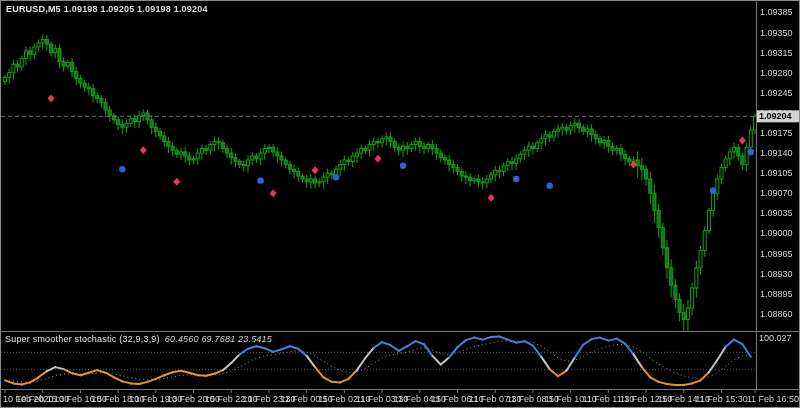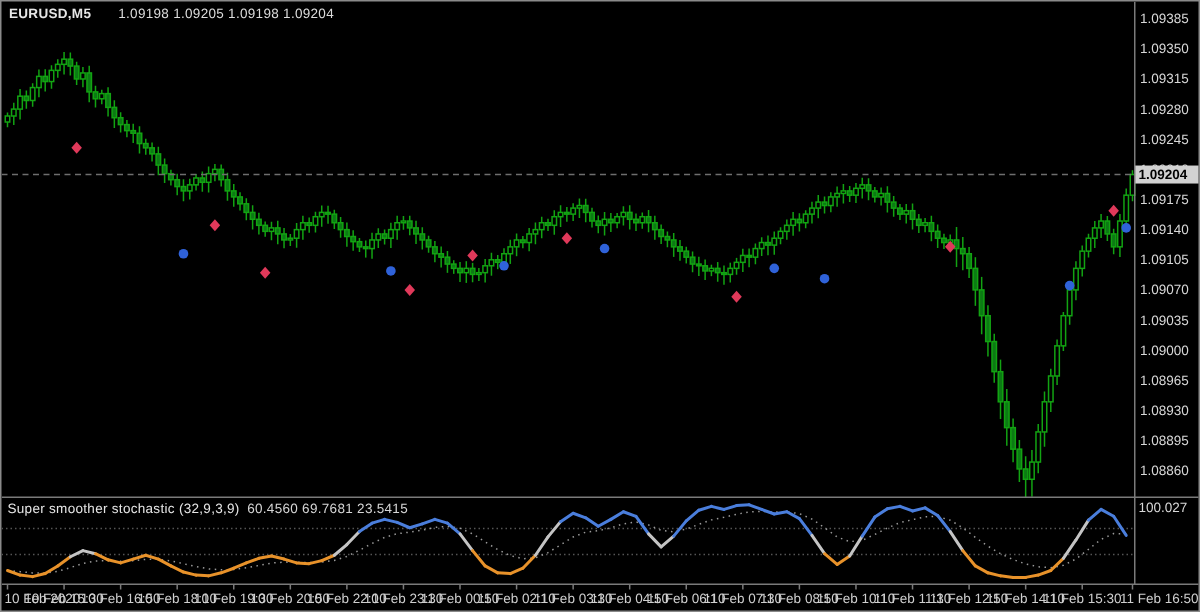--- a/index.html
+++ b/index.html
@@ -6,23 +6,23 @@
   .window{
     position:relative;width:800px;height:408px;background:#000;
     box-sizing:border-box;border:1px solid #8a8a8a;overflow:hidden;
     font-family:"Liberation Sans",sans-serif;
   }
   .overlay-label{
     position:absolute;font-size:9px;color:#e6e6e6;white-space:nowrap;
     letter-spacing:0.2px;z-index:3;pointer-events:none;
   }
   #symbol-label{left:5px;top:3px;font-weight:bold;}
-  #symbol-label .ohlc{font-weight:normal;margin-left:18px;color:#dcdcdc;}
+  #symbol-label .ohlc{font-weight:bold;margin-left:3px;color:#dcdcdc;}
   #indicator-label{left:4px;top:333px;}
-  #indicator-label .vals{margin-left:5px;color:#d6d6d6;}
+  #indicator-label .vals{margin-left:5px;color:#d6d6d6;font-style:italic;}
   svg{position:absolute;left:0;top:0;}
   text{font-family:"Liberation Sans",sans-serif;}
 </style>
 </head>
 <body>
 
 <div class="window">
   <div id="symbol-label" class="overlay-label">
     <span>EURUSD,M5</span><span class="ohlc">1.09198 1.09205 1.09198 1.09204</span>
   </div>

